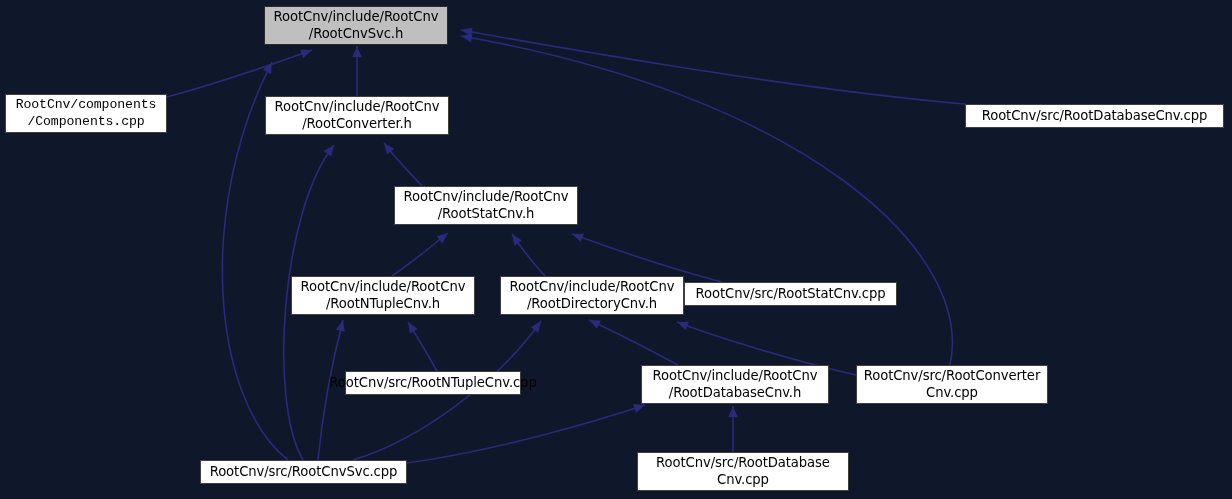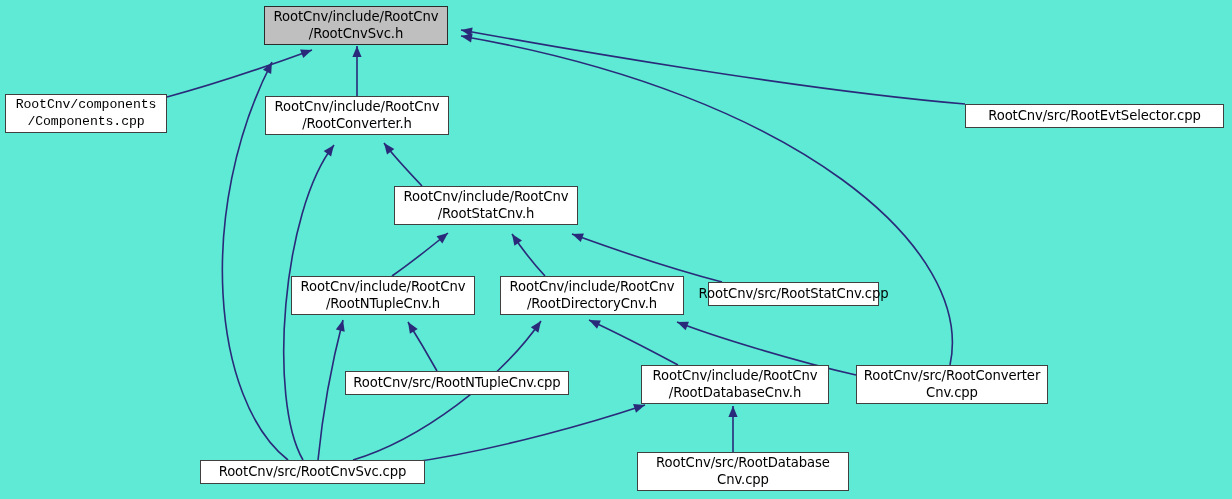--- a/index.html
+++ b/index.html
@@ -4,21 +4,21 @@
 <style>
   html, body {
     margin: 0;
     padding: 0;
     background: #ffffff;
   }
   #graph-canvas {
     position: relative;
     width: 1232px;
     height: 499px;
-    background: #5eead4;
+    background: #0f172a;
     font-family: "DejaVu Sans", sans-serif;
     overflow: hidden;
   }
   svg.edge-layer {
     position: absolute;
     left: 0;
     top: 0;
     width: 1232px;
     height: 499px;
   }
@@ -125,31 +125,31 @@
       </g>
   </svg>
 
   <div id="nodes-group">
       <div class="node highlight" style="left: 264px; top: 6px; width: 184px; height: 39px;"><span class="node-label">RootCnv/include/RootCnv
 /RootCnvSvc.h</span></div>
       <div class="node" style="left: 5px; top: 94px; width: 162px; height: 39px; font-family: Liberation Mono, monospace;"><span class="node-label">RootCnv/components
 /Components.cpp</span></div>
       <div class="node" style="left: 265px; top: 96px; width: 184px; height: 39px;"><span class="node-label">RootCnv/include/RootCnv
 /RootConverter.h</span></div>
-      <div class="node" style="left: 965px; top: 104px; width: 259px; height: 24px;"><span class="node-label">RootCnv/src/RootEvtSelector.cpp</span></div>
+      <div class="node" style="left: 965px; top: 104px; width: 259px; height: 24px;"><span class="node-label">RootCnv/src/RootDatabaseCnv.cpp</span></div>
       <div class="node" style="left: 394px; top: 186px; width: 184px; height: 39px;"><span class="node-label">RootCnv/include/RootCnv
 /RootStatCnv.h</span></div>
       <div class="node" style="left: 291px; top: 276px; width: 184px; height: 39px;"><span class="node-label">RootCnv/include/RootCnv
 /RootNTupleCnv.h</span></div>
       <div class="node" style="left: 500px; top: 276px; width: 184px; height: 39px;"><span class="node-label">RootCnv/include/RootCnv
 /RootDirectoryCnv.h</span></div>
-      <div class="node" style="left: 708px; top: 282px; width: 171px; height: 24px;"><span class="node-label">RootCnv/src/RootStatCnv.cpp</span></div>
-      <div class="node" style="left: 345px; top: 371px; width: 224px; height: 24px;"><span class="node-label">RootCnv/src/RootNTupleCnv.cpp</span></div>
+      <div class="node" style="left: 684px; top: 282px; width: 213px; height: 24px;"><span class="node-label">RootCnv/src/RootStatCnv.cpp</span></div>
+      <div class="node" style="left: 345px; top: 371px; width: 176px; height: 24px;"><span class="node-label">RootCnv/src/RootNTupleCnv.cpp</span></div>
       <div class="node" style="left: 641px; top: 365px; width: 188px; height: 39px;"><span class="node-label">RootCnv/include/RootCnv
 /RootDatabaseCnv.h</span></div>
       <div class="node" style="left: 856px; top: 365px; width: 192px; height: 39px;"><span class="node-label">RootCnv/src/RootConverter
 Cnv.cpp</span></div>
-      <div class="node" style="left: 200px; top: 460px; width: 225px; height: 24px;"><span class="node-label">RootCnv/src/RootCnvSvc.cpp</span></div>
+      <div class="node" style="left: 200px; top: 460px; width: 207px; height: 24px;"><span class="node-label">RootCnv/src/RootCnvSvc.cpp</span></div>
       <div class="node" style="left: 637px; top: 452px; width: 212px; height: 39px;"><span class="node-label">RootCnv/src/RootDatabase
 Cnv.cpp</span></div>
     </div>
 
 </div>
 
 </body></html>

